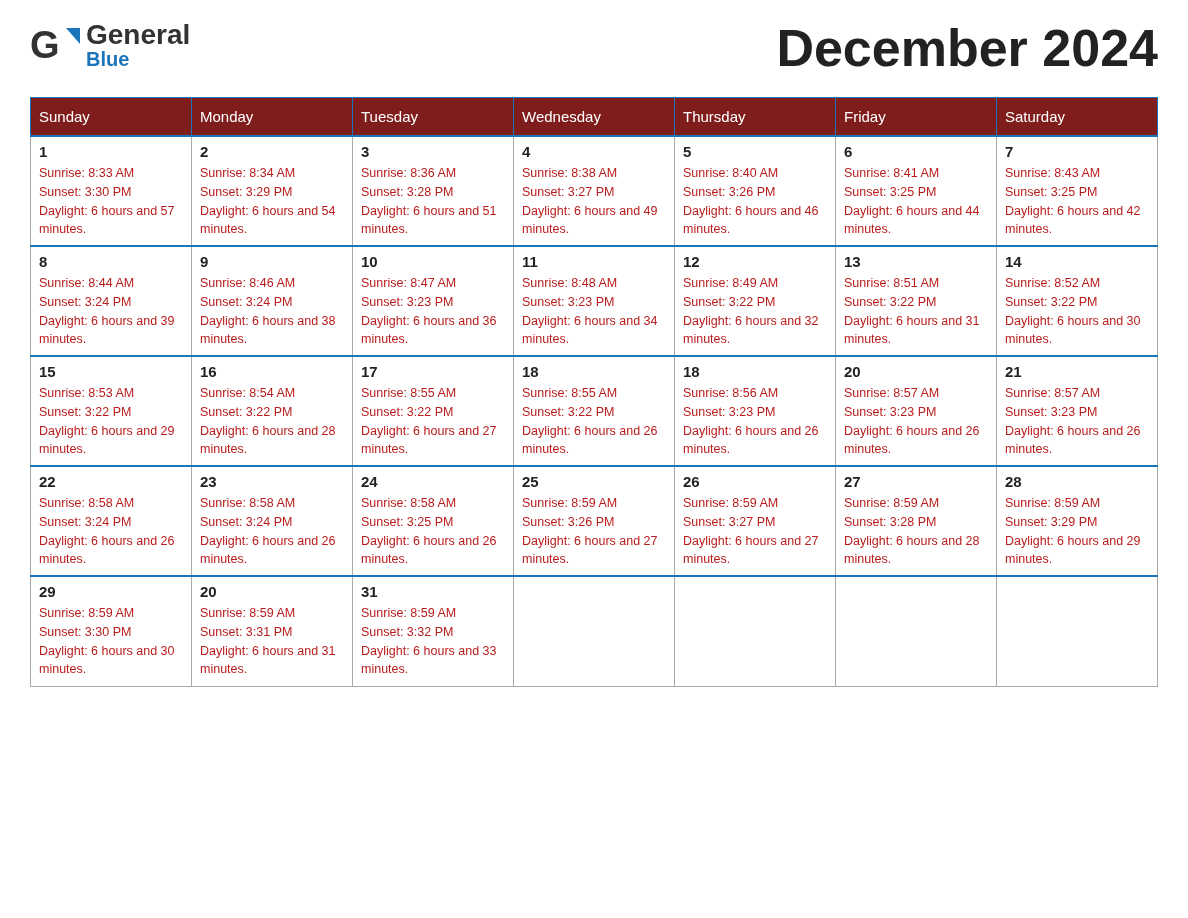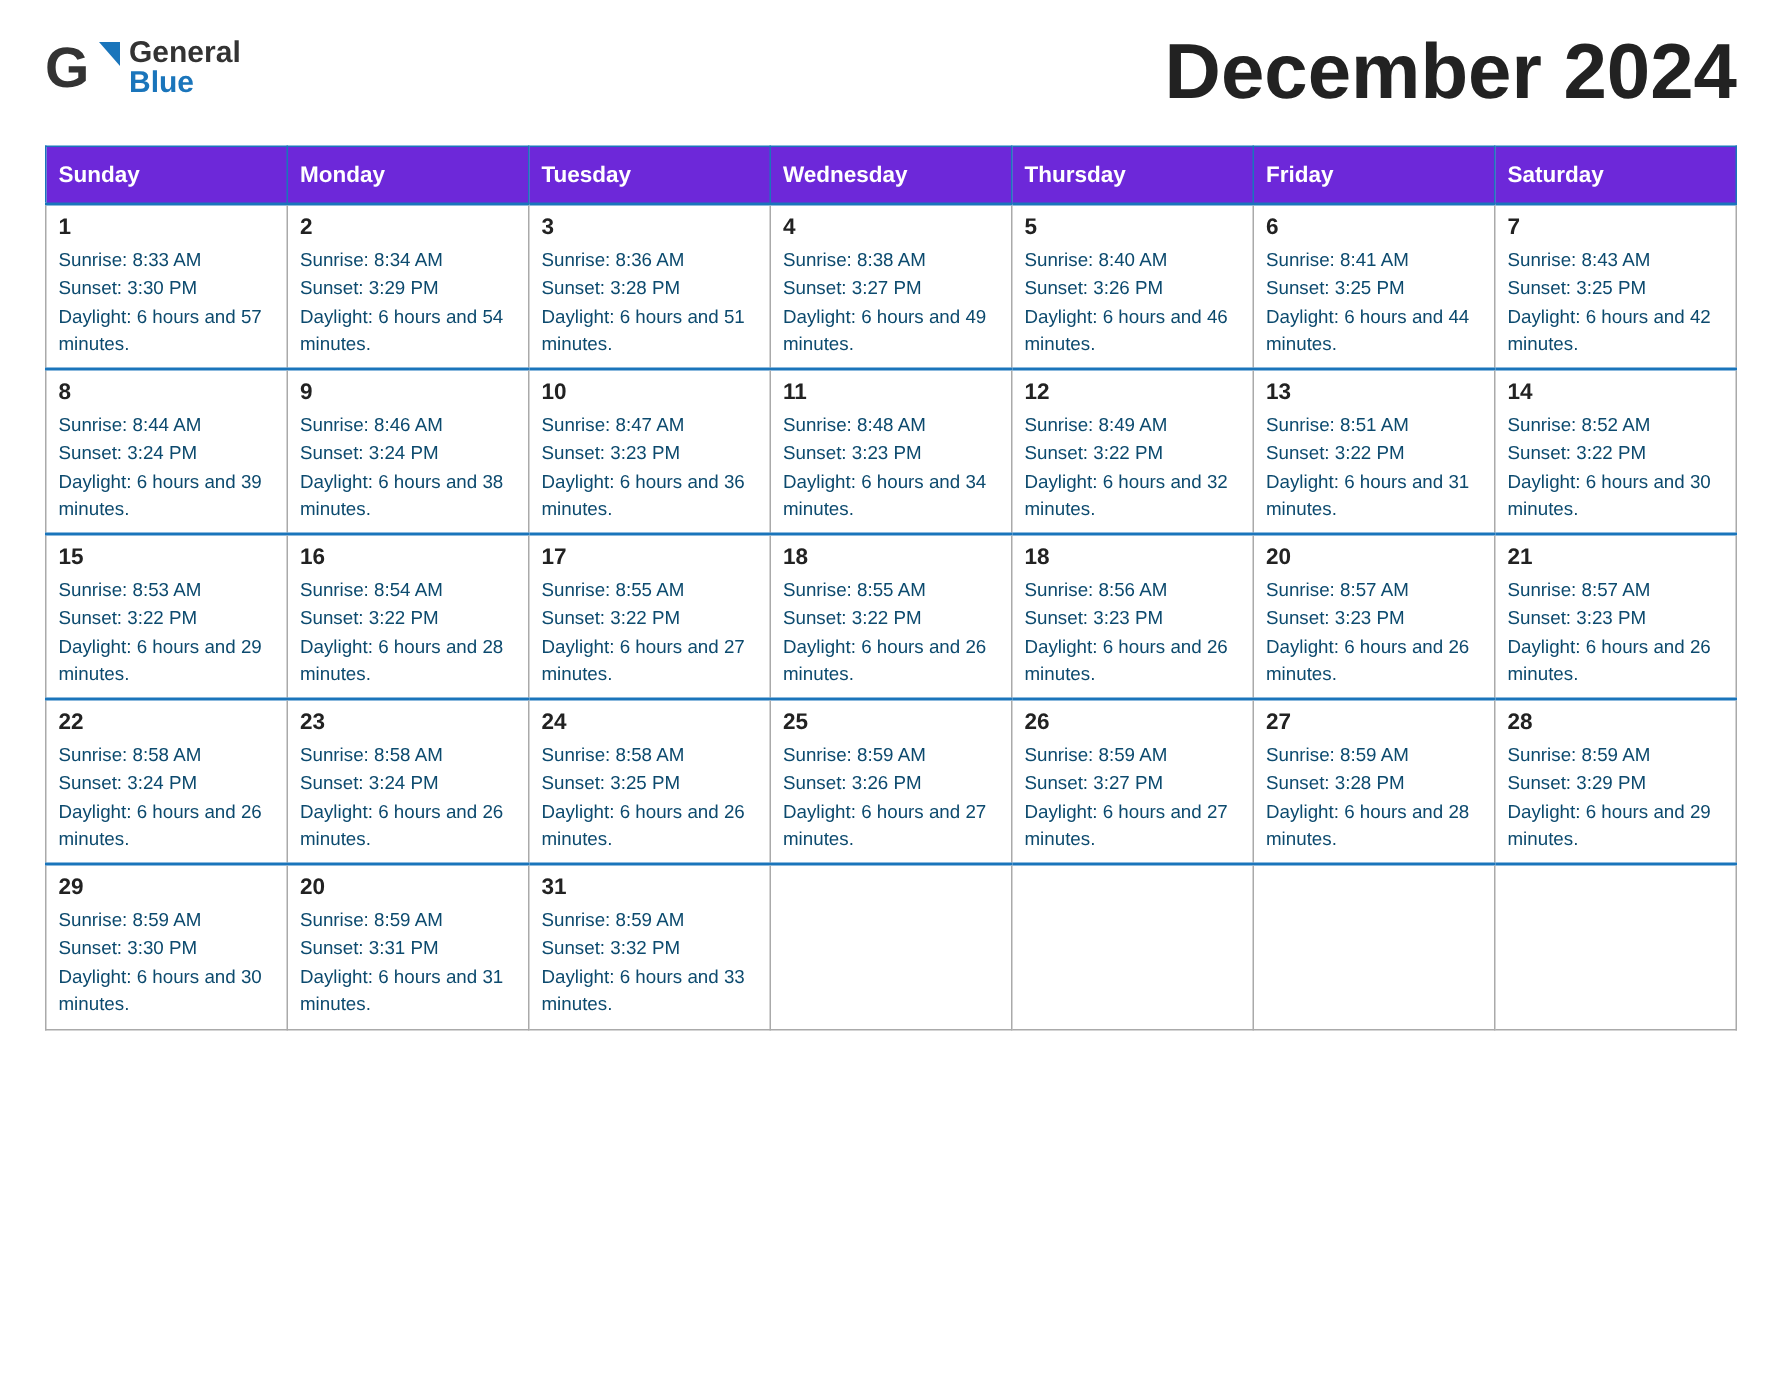--- a/index.html
+++ b/index.html
@@ -29,25 +29,25 @@
       font-size: 22px;
       color: #555;
       margin-top: 4px;
     }
     .calendar-table {
       width: 100%;
       border-collapse: collapse;
       table-layout: fixed;
     }
     .calendar-table th {
-      background-color: #6d28d9;
+      background-color: #7f1d1d;
       color: #fff;
       padding: 10px 8px;
       font-size: 15px;
-      font-weight: bold;
+      font-weight: normal;
       text-align: left;
       border: 1px solid #1a75bb;
     }
     .calendar-table td {
       border: 1px solid #aaa;
       vertical-align: top;
       padding: 6px 8px;
       font-size: 13px;
       height: 110px;
       background: #fff;
@@ -57,21 +57,21 @@
     }
     .calendar-table td .day-num {
       font-size: 15px;
       font-weight: bold;
       color: #222;
       display: block;
       margin-bottom: 4px;
     }
     .calendar-table td .day-info {
       font-size: 12.5px;
-      color: #0c4a6e;
+      color: #b91c1c;
       line-height: 1.5;
     }
     .empty-cell {
       background: #fff;
     }
     
     .logo-wrapper {
       display: flex;
       align-items: center;
     }
@@ -80,21 +80,21 @@
       width: 50px;
       height: 50px;
       margin-right: 6px;
     }
     .logo-name {
       display: flex;
       flex-direction: column;
       line-height: 1;
     }
     .logo-general {
-      font-size: 20px;
+      font-size: 28px;
       font-weight: bold;
       color: #333;
     }
     .logo-blue-word {
       font-size: 20px;
       font-weight: bold;
       color: #1a75bb;
     }
   </style>
 </head>

